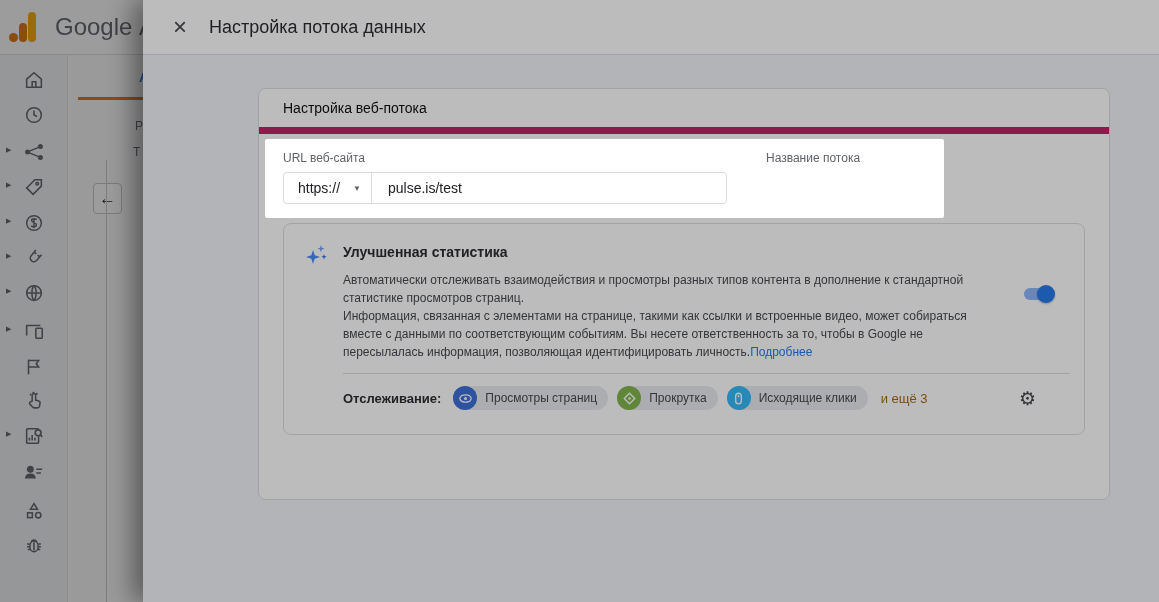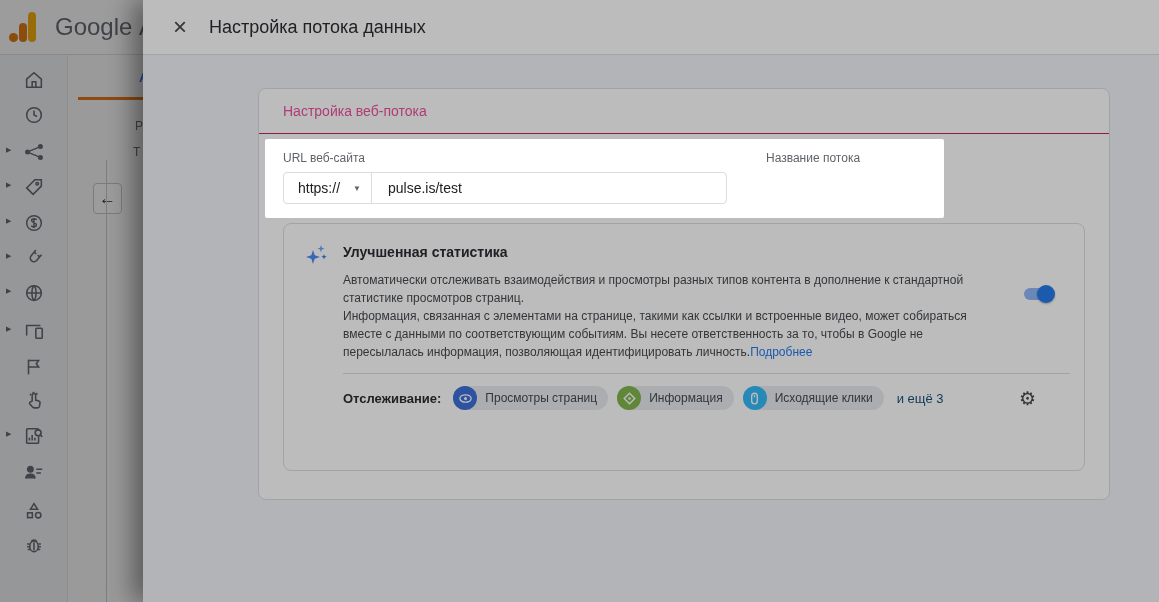--- a/index.html
+++ b/index.html
@@ -34,56 +34,56 @@
   #drawer { position:absolute; left:143px; top:0; width:1016px; height:602px; background:#f3f4f6;
     z-index:10; box-shadow:-10px 0 24px rgba(0,0,0,0.45); }
   #drawer-header { height:55px; background:#fff; border-bottom:1px solid #dadce0;
     display:flex; align-items:center; padding-left:24px; }
   #drawer-close { width:26px; height:26px; display:flex; align-items:center; justify-content:center;
     font-size:24px; color:#3c4043; cursor:pointer; }
   #drawer-title { font-size:18px; color:#202124; margin-left:16px; }
 
   #stream-card { position:absolute; left:115px; top:88px; width:852px; height:412px; background:#fff;
     border:1px solid #dadce0; border-radius:8px; }
-  #card-header { height:45px; border-bottom:1px solid #be185d; display:flex; align-items:center;
-    padding:0 24px; font-size:14px; color:#ec4899; }
+  #card-header { height:45px; border-bottom:7px solid #be185d; display:flex; align-items:center;
+    padding:0 24px; font-size:14px; color:#000000; }
 
   #fields-row { display:flex; padding:17px 24px 15px 24px; }
   .field-label { font-size:12px; color:#5f6368; margin-bottom:7px; }
   #url-block { width:444px; margin-right:39px; }
   #url-group { display:flex; height:32px; border:1px solid #dadce0; border-radius:4px; background:#fff; }
   #protocol-select { width:87px; display:flex; align-items:center; padding:0 10px 0 14px;
     font-size:14px; color:#202124; cursor:pointer; }
   #protocol-caret { margin-left:auto; font-size:8px; color:#5f6368; }
   #url-sep { width:1px; background:#dadce0; }
   #url-input { flex:1; border:none; outline:none; background:transparent; font-size:14px;
     color:#202124; padding:0 16px; font-family:"Liberation Sans", sans-serif; }
   #name-block { flex:1; }
   #name-input { width:100%; height:32px; border:2px solid #1a73e8; border-radius:4px; outline:none;
     font-size:14px; color:#202124; padding:0 13px; font-family:"Liberation Sans", sans-serif; background:#fff; }
 
-  #enhanced-card { position:relative; margin:4px 24px 0 24px; height:248px; border:1px solid #dadce0;
+  #enhanced-card { position:relative; margin:4px 24px 0 24px; height:212px; border:1px solid #dadce0;
     border-radius:8px; background:#fff; display:flex; padding:18px 14px 0 20px; }
   #sparkle-col { width:39px; flex:0 0 auto; }
   #enhanced-content { flex:1; min-width:0; }
   #enhanced-title { font-size:14px; font-weight:bold; color:#202124; margin:2px 0 11px 0; }
   .enhanced-desc { font-size:12px; color:#3c4043; line-height:18px; max-width:650px; }
   #learn-more { color:#1a73e8; text-decoration:none; cursor:pointer; }
   #enhanced-divider { border-top:1px solid #dadce0; margin-top:12px; }
   #tracking-row { display:flex; align-items:center; padding:12px 0 18px 0; }
   #tracking-label { font-size:13px; font-weight:bold; color:#202124; margin-right:12px;text-align:right; }
   .chip { display:flex; align-items:center; height:24px; background:#e8eaed; border-radius:12px;
     padding-right:11px; margin-right:9px; cursor:pointer; }
   .chip-icon { width:24px; height:24px; border-radius:50%; display:flex; align-items:center;
     justify-content:center; margin-right:8px; flex:0 0 auto; }
   .chip-icon.eye { background:#3367d6; }
   .chip-icon.scroll { background:#7cb342; }
   .chip-icon.mouse { background:#29b6f6; }
   .chip-label { font-size:12px; color:#3c4043; white-space:nowrap; }
-  #more-link { font-size:13px; color:#0c4a6e; margin-left:4px; cursor:pointer; text-decoration:none; }
+  #more-link { font-size:13px; color:#a16207; margin-left:4px; cursor:pointer; text-decoration:none; }
   #tracking-gear { margin-left:auto; margin-right:34px; font-size:19px; color:#3c4043; cursor:pointer; }
 
   #toggle { position:absolute; right:32px; top:64px; width:28px; height:12px; background:#8ab4f8;
     border-radius:7px; cursor:pointer; }
   #toggle-thumb { position:absolute; right:-3px; top:-3px; width:18px; height:18px; border-radius:50%;
     background:#1a73e8; box-shadow:0 1px 2px rgba(0,0,0,.3); }
 
   #create-btn { margin:25px 0 0 24px; height:31px; padding:0 21px; background:#1a73e8; color:#fff;
     border:none; border-radius:4px; font-size:14px; font-family:"Liberation Sans", sans-serif;
     cursor:pointer; box-shadow:0 1px 2px rgba(0,0,0,.3); }
@@ -274,21 +274,21 @@
             </span>
             <span class="chip-label">Просмотры страниц</span>
           </div>
           <div class="chip">
             <span class="chip-icon scroll">
               <svg width="15" height="15" viewBox="0 0 24 24" fill="none" stroke="#fff" stroke-width="2.2">
                   <path d="M12 3.5 L20.5 12 L12 20.5 L3.5 12 Z"></path>
                   <circle cx="12" cy="12" r="2" fill="#fff" stroke="none"></circle>
                 </svg>
             </span>
-            <span class="chip-label">Информация</span>
+            <span class="chip-label">Прокрутка</span>
           </div>
           <div class="chip">
             <span class="chip-icon mouse">
               <svg width="15" height="15" viewBox="0 0 24 24" fill="none" stroke="#fff" stroke-width="2.2">
                   <rect x="7.5" y="3.5" width="9" height="17" rx="4.5"></rect>
                   <path d="M12 6.5 V10"></path>
                 </svg>
             </span>
             <span class="chip-label">Исходящие клики</span>
           </div>

